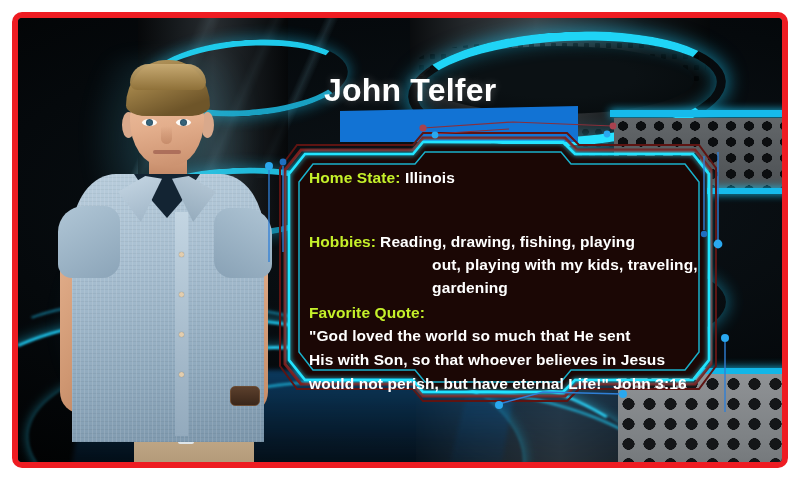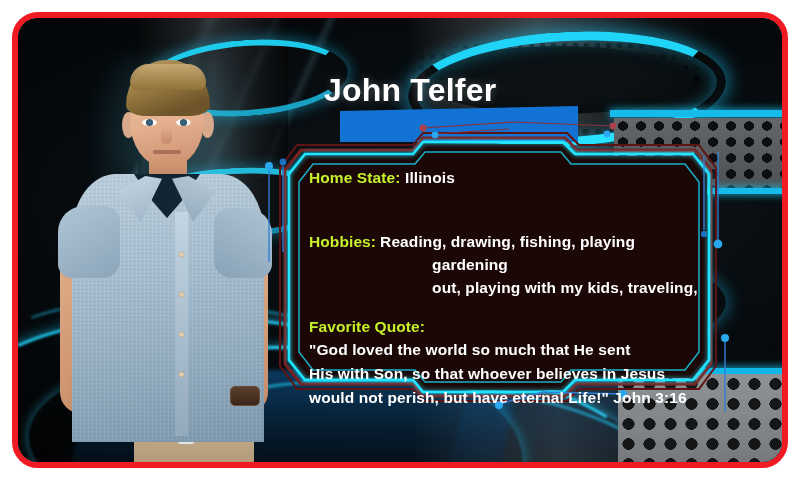--- a/index.html
+++ b/index.html
@@ -4,21 +4,21 @@
 <style>
   html,body{margin:0;padding:0;background:#ffffff;}
   body{width:800px;height:480px;overflow:hidden;
        font-family:"Liberation Sans","DejaVu Sans",sans-serif;}
 
   
   #card{
     position:absolute;left:12px;top:12px;width:776px;height:456px;
     box-sizing:border-box;
     border:6px solid #ee1c22;
-    border-radius:26px;
+    border-radius:10px;
     background:#e5e5e5;
     overflow:hidden;
   }
   #stage{position:absolute;inset:0;overflow:hidden;background:#000;}
 
   
   .bg-base{position:absolute;inset:0;
     background:
       radial-gradient(120% 80% at 62% 42%, #0d1419 0%, #05090c 55%, #000 100%);
   }
@@ -365,26 +365,26 @@
       <div class="info-body">
         <div class="line">
           <span class="lbl">Home State:</span>
           <span>Illinois</span>
         </div>
 
         <div class="line hobby-wrap">
           <span class="lbl">Hobbies:</span>
           <span class="hobby-txt">
             <div>Reading, drawing, fishing, playing</div>
+            <div class="indent">out, playing with my kids, traveling,</div>
             <div class="indent">gardening</div>
-            <div class="indent">out, playing with my kids, traveling,</div>
           </span>
         </div>
 
-        <div class="line lbl" style="margin-top:16px">Favorite Quote:</div>
+        <div class="line lbl" style="margin-top:2px">Favorite Quote:</div>
         <div class="line quote-line">"God loved the world so much that He sent</div>
         <div class="line quote-line">His with Son, so that whoever believes in Jesus</div>
         <div class="line quote-line">would not perish, but have eternal Life!" John 3:16</div>
       </div>
     </div>
 
   </div>
 </div>
 
 </body></html>

